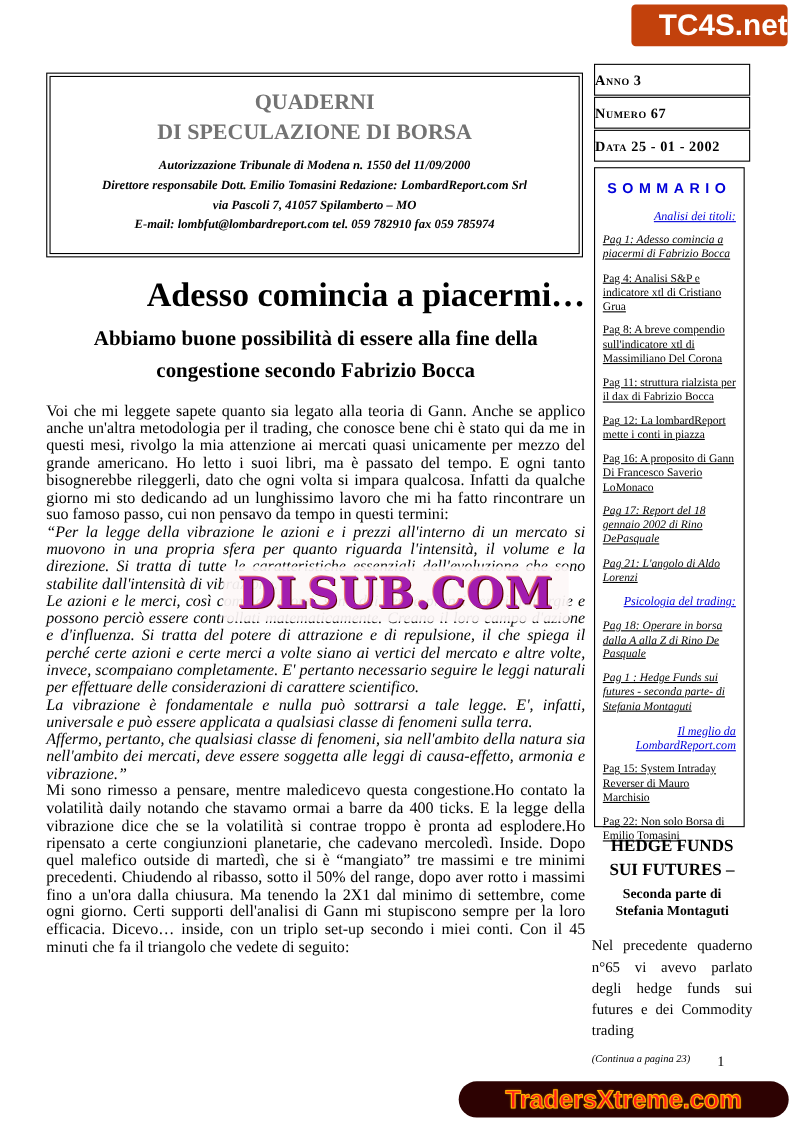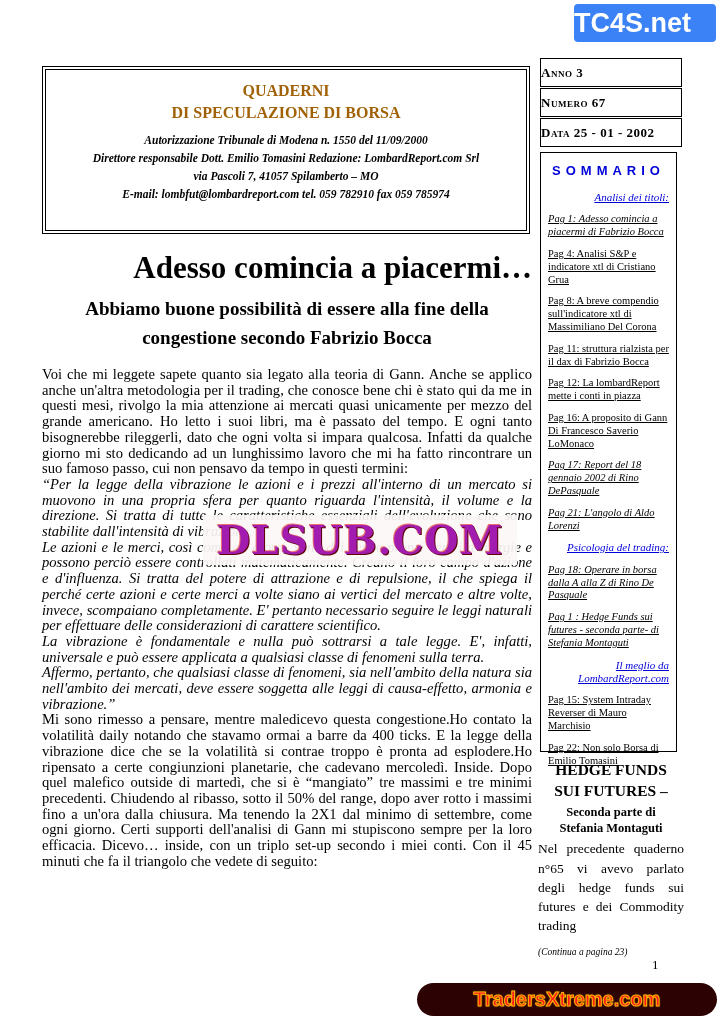--- a/index.html
+++ b/index.html
@@ -6,31 +6,31 @@
   body { margin: 0; background: #888; }
   .page {
     position: relative; width: 724px; height: 1024px; margin: 0 auto;
     background: #ffffff; color: #000;
     font-family: "Liberation Serif", serif; overflow: hidden;
   }
 
   
   .tc4s {
     position: absolute; top: 4px; right: 8px; width: 142px; height: 38px;
-    background: #3b82f6; color: #fff; border-radius: 4px;
+    background: #c2410c; color: #fff; border-radius: 4px;
     font-family: "Liberation Sans", sans-serif; font-weight: bold;
-    font-size: 27px; line-height: 38px; text-align: left;
+    font-size: 27px; line-height: 38px; text-align: right;
   }
 
   
   .masthead {
     position: absolute; left: 42px; top: 66px; width: 488px; height: 168px;
     border: 4px double #000; text-align: center; padding-top: 10px;
   }
-  .mast-title { color: #a16207; font-weight: bold; font-size: 16px; line-height: 1.35; }
+  .mast-title { color: #737373; font-weight: bold; font-size: 20px; line-height: 1.35; }
   .mast-info { margin-top: 9px; font-size: 11.5px; font-weight: bold; font-style: italic; line-height: 1.55; }
 
   
   .issue { position: absolute; left: 540px; top: 58px; width: 142px; }
   .issue-box {
     border: 1px solid #000; height: 29px; line-height: 27px; text-align: left;
     font-variant: small-caps; font-weight: bold; font-size: 13px;
     letter-spacing: 0.5px; margin-bottom: 1px; background: #fff;
   }
 
@@ -64,33 +64,33 @@
     display: flex; align-items: center; justify-content: center;
     font-family: "DejaVu Serif", serif; font-weight: bold; font-size: 39px;
     color: #a21caf; letter-spacing: 1px;
     text-shadow: 1px 1px 0 #5c0000, -1px -1px 0 #e87070;
   }
 
   
   .hedge { position: absolute; left: 538px; top: 760px; width: 146px; }
   .hedge-title { text-align: center; font-weight: bold; font-size: 15.5px; line-height: 1.35; }
   .hedge-sub { text-align: center; font-weight: bold; font-size: 12.5px; line-height: 1.3; margin-top: 2px; }
-  .hedge-body { margin-top: 3px; font-size: 13.5px; line-height: 1.42; text-align: justify; }
+  .hedge-body { margin-top: 14px; font-size: 13.5px; line-height: 1.42; text-align: justify; }
   .hedge-cont { margin-top: 12px; text-align: left; font-style: italic; font-size: 9.5px; }
 
   .pagenum { position: absolute; left: 652px; top: 957px; font-size: 13px; }
 
   
   .banner {
     position: absolute; left: 417px; top: 983px; width: 300px; height: 33px;
     background: #2d0202; border-radius: 17px;
     display: flex; align-items: center; justify-content: center;
   }
   .banner span {
-    font-family: "Liberation Sans", sans-serif; font-weight: bold; font-size: 20px;
+    font-family: "Liberation Sans", sans-serif; font-weight: bold; font-size: 23px;
     color: #ff1a1a; -webkit-text-stroke: 1px #ffb300; text-shadow: 0 0 2px #ffb300;
   }
 </style>
 </head>
 <body>
 
 <div class="page">
 
   <div class="tc4s">TC4S.net</div>
 

